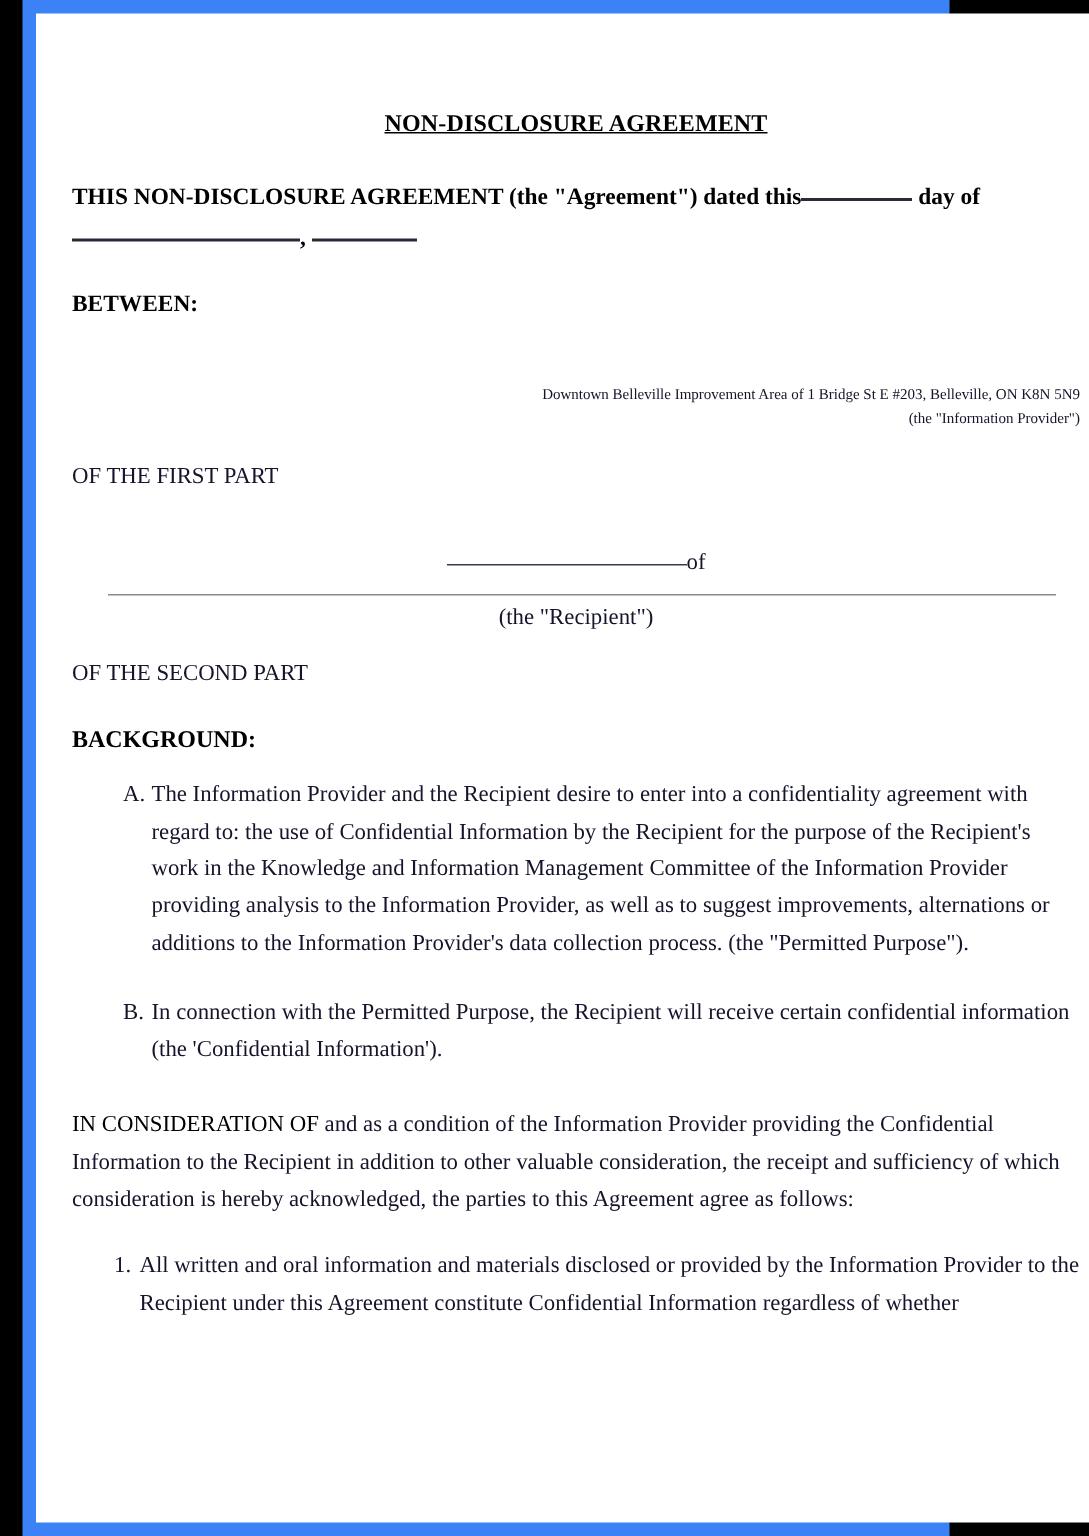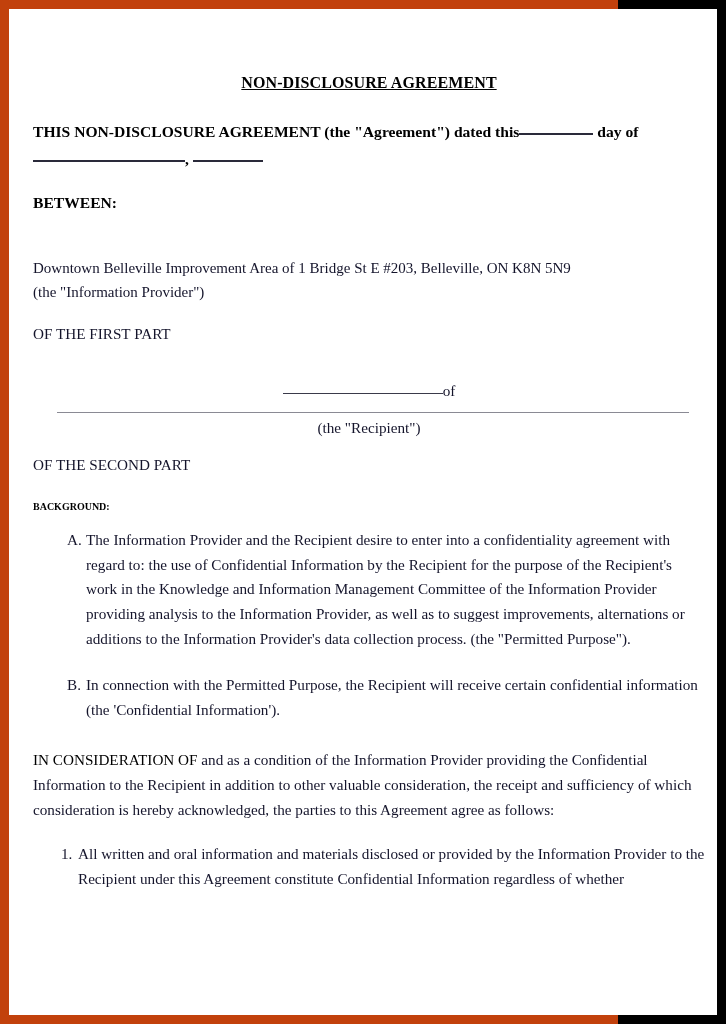--- a/index.html
+++ b/index.html
@@ -11,24 +11,24 @@
   body {
     width: 726px;
     height: 1024px;
     overflow: hidden;
     font-family: "Liberation Serif", "DejaVu Serif", serif;
   }
 
   
   .page-frame {
     position: absolute;
-    top: 0; left: 0;
+    top: 0; left: 15px;
     width: 618px;
     height: 1024px;
-    background: #c2410c;
+    background: #3b82f6;
     box-sizing: border-box;
     padding: 9px 9px 9px 9px;
   }
   .page {
     position: relative;
     width: 708px;
     height: 1006px;
     background: #ffffff;
     box-sizing: border-box;
     overflow: hidden;
@@ -75,22 +75,22 @@
   
   .between {
     margin-top: 22px;
     font-weight: bold;
     font-size: 15.6px;
     color: #000000;
   }
 
   .party-block {
     margin-top: 46px;
-    text-align: left;
-    font-size: 15px;
+    text-align: right;
+    font-size: 10px;
     line-height: 1.6;
   }
 
   .part-right {
     margin-top: 22px;
     text-align: left;
     font-size: 15.2px;
     padding-right: 3px;
   }
 
@@ -124,21 +124,21 @@
   .recipient-label {
     margin-top: 7px;
     text-align: center;
     font-size: 15.2px;
   }
 
   
   .background-head {
     margin-top: 30px;
     font-weight: bold;
-    font-size: 10px;
+    font-size: 16px;
     color: #000000;
   }
 
   
   .item {
     position: relative;
     margin-top: 16px;
     padding-left: 53px;
     font-size: 15.2px;
     line-height: 1.62;

